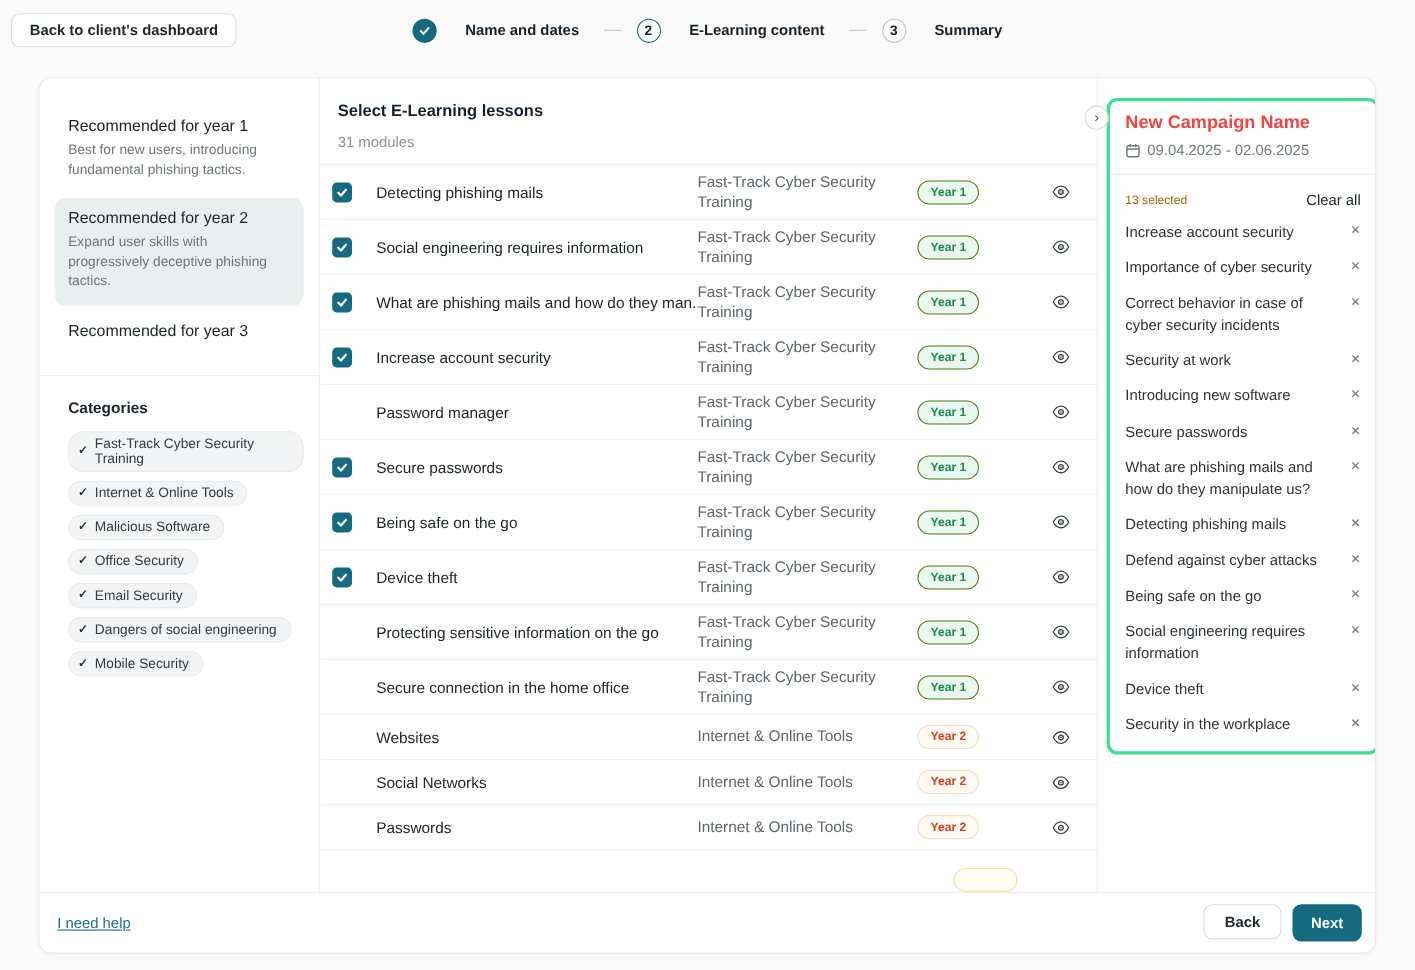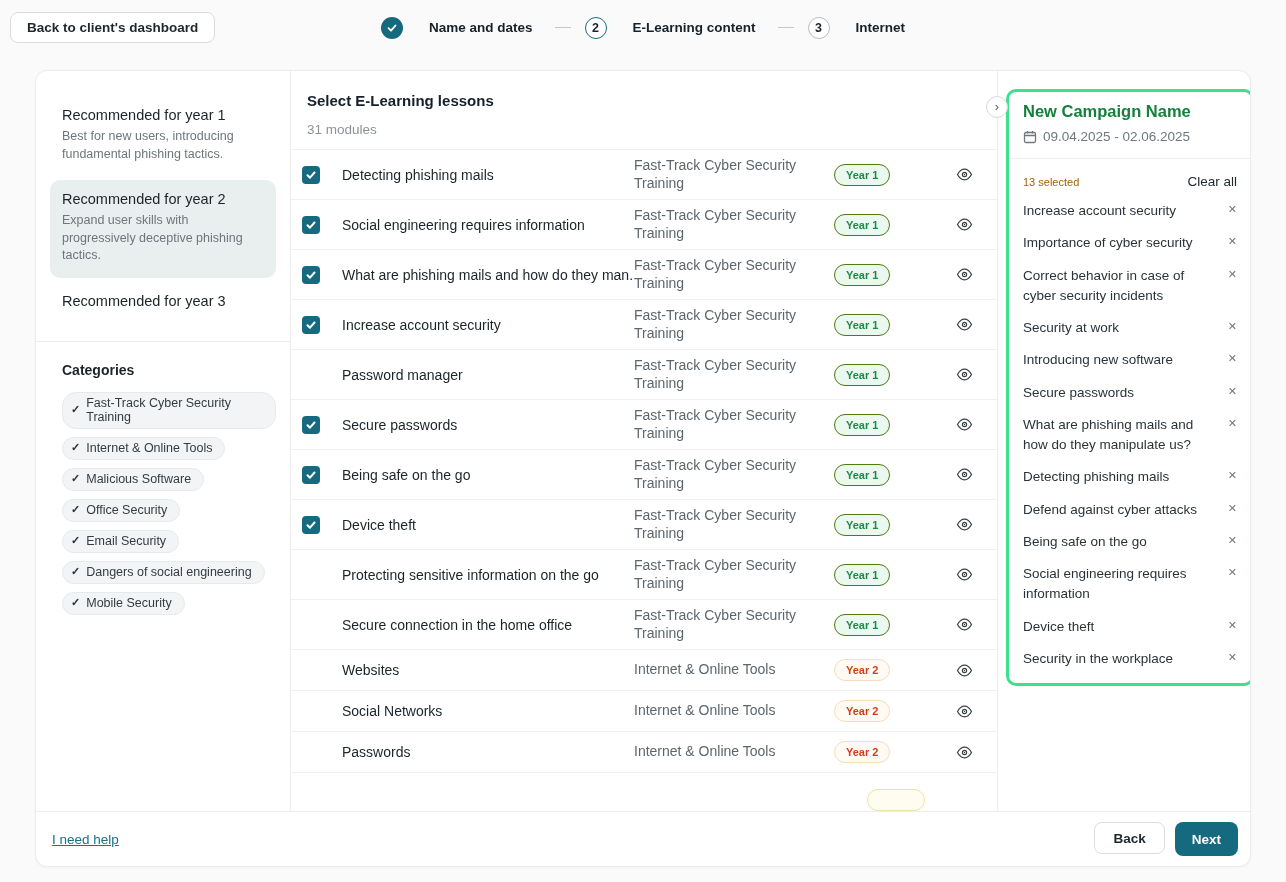--- a/index.html
+++ b/index.html
@@ -50,21 +50,21 @@
   .partial-row { display:flex; align-items:flex-start; padding:16px 0 0 11px; }
   .partial-row .checkbox { border-color:#c8cdd1; }
   .partial-row .badge { background:#fffdf0; border-color:#efe2a4; color:transparent; margin-left:547px; height:22px; width:58px; }
 
   
   .collapse-btn { position:absolute; left:950px; top:25px; width:22px; height:22px; border-radius:50%; background:#fff; border:1px solid #d6dadd; color:#5b646a; font-size:13px; display:flex; align-items:center; justify-content:center; cursor:pointer; z-index:5; padding-bottom:2px; }
 
   
   .right-col { border-left:1px solid #ededee; padding:18px 0 0 8px; overflow:hidden; }
   .summary-panel { width:248px; border:3px solid #3ee08f; border-radius:10px; background:#fff; padding:10px 14px 14px 14px; }
-  .campaign-name { font-size:16.5px; font-weight:700; color:#15803d; }
+  .campaign-name { font-size:16.5px; font-weight:700; color:#ef4444; }
   .date-row { display:flex; align-items:center; gap:6px; margin-top:8px; color:#6f787d; font-size:13.5px; }
   .panel-divider { border-top:1px solid #ededee; margin:14px -14px 0 -14px; }
   .selected-row { display:flex; justify-content:space-between; align-items:center; margin-top:15px; }
   .selected-count { font-size:11px; font-weight:400; color:#a16207; }
   .clear-all { font-size:13.5px; font-weight:500; color:#20292e; cursor:pointer; }
   .sel-item { display:flex; margin-top:12px; }
   .sel-label { flex:1; font-size:13.5px; color:#2b3338; line-height:1.5; padding-right:10px; }
   .sel-x { color:#6f787d; font-size:11px; cursor:pointer; padding-top:2px; }
 
   
@@ -98,21 +98,21 @@
         </span>
     <span class="step-label">E-Learning content</span>
   <span></span>
       </div>
       <span class="step-dash"></span>
 
   <div class="step upcoming">
     <span class="step-circle">
           <span>3</span>
         </span>
-    <span class="step-label">Internet</span>
+    <span class="step-label">Summary</span>
   </div>
 </div>
 </div>
 
 <div class="card">
 
   <div class="sidebar">
     <div id="rec-list">
   <div class="rec-item">
     <div class="rec-title">Recommended for year 1</div>

